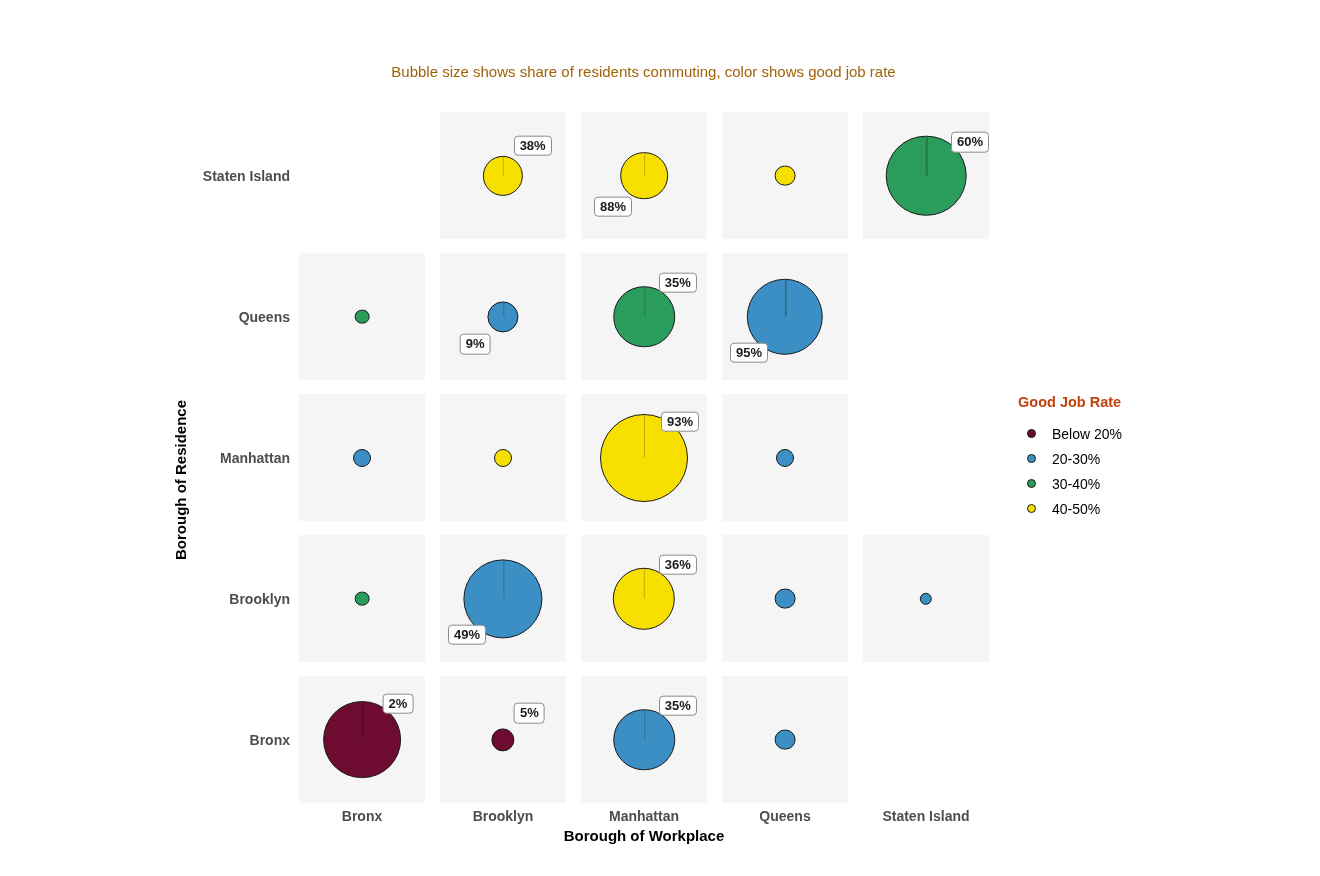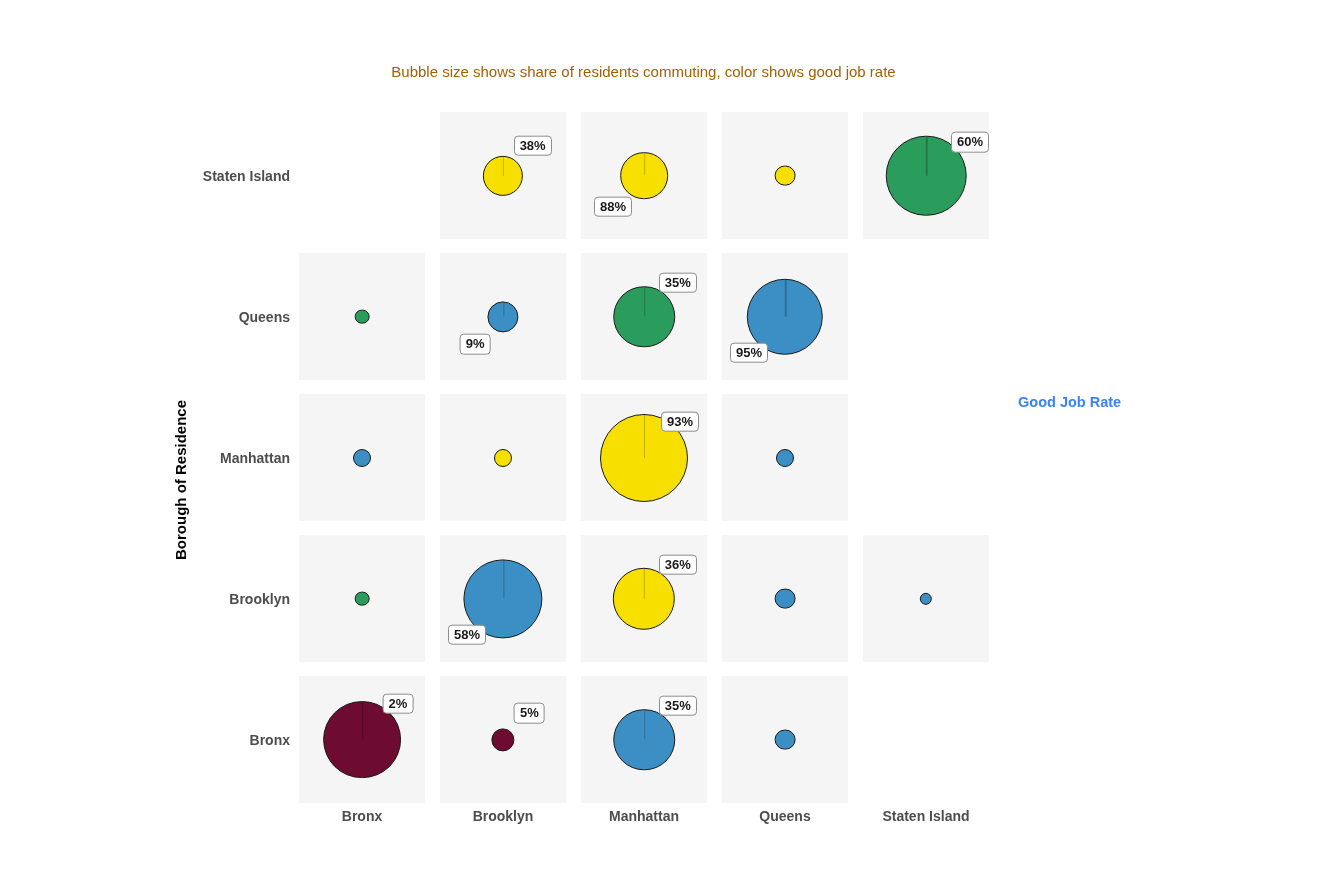--- a/index.html
+++ b/index.html
@@ -133,21 +133,21 @@
   }
   
   .legend {
     position: absolute;
     left: 1018px;
     top: 394px;
   }
   .legend-title {
     font-size: 14.5px;
     font-weight: bold;
-    color: #3b82f6;
+    color: #c2410c;
     margin-bottom: 11px;
   }
   .legend-row {
     display: flex;
     align-items: center;
     height: 25px;
   }
   .legend-key {
     width: 26px;
     display: flex;
@@ -171,20 +171,21 @@
 <body>
 
 <div id="root">
 
   <div class="chart-subtitle">Bubble size shows share of residents commuting, color shows good job rate</div>
 
   <div class="axis-title-y-wrap">
     <div class="axis-title-y-inner">Borough of Residence</div>
   </div>
 
+  <div class="axis-title-x">Borough of Workplace</div>
 
   <div id="ylabels">
       <div class="ylab-wrap" style="top: 175.5px;">
         <div class="ylab">Staten Island</div>
       </div>
       <div class="ylab-wrap" style="top: 316.5px;">
         <div class="ylab">Queens</div>
       </div>
       <div class="ylab-wrap" style="top: 457.5px;">
         <div class="ylab">Manhattan</div>
@@ -255,21 +256,21 @@
       <div class="bubble" title="Manhattan → Brooklyn" style="left: 503px; top: 457.5px; width: 18.0133px; height: 18.0133px; background: rgb(247, 224, 0);"></div>
       <div class="bubble" title="Manhattan → Manhattan" style="left: 644px; top: 457.5px; width: 88px; height: 88px; background: rgb(247, 224, 0);">
         <div class="bubble-slice"></div>
       </div>
       <div class="dlabel" style="left: 680px; top: 421.5px;">93%</div>
       <div class="bubble" title="Manhattan → Queens" style="left: 785px; top: 457.5px; width: 18.0133px; height: 18.0133px; background: rgb(59, 143, 196);"></div>
       <div class="bubble" title="Brooklyn → Bronx" style="left: 362px; top: 598.5px; width: 14.7078px; height: 14.7078px; background: rgb(42, 157, 92);"></div>
       <div class="bubble" title="Brooklyn → Brooklyn" style="left: 503px; top: 598.5px; width: 79.204px; height: 79.204px; background: rgb(59, 143, 196);">
         <div class="bubble-slice"></div>
       </div>
-      <div class="dlabel" style="left: 467px; top: 634.5px;">58%</div>
+      <div class="dlabel" style="left: 467px; top: 634.5px;">49%</div>
       <div class="bubble" title="Brooklyn → Manhattan" style="left: 644px; top: 598.5px; width: 62.4px; height: 62.4px; background: rgb(247, 224, 0);">
         <div class="bubble-slice"></div>
       </div>
       <div class="dlabel" style="left: 677.856px; top: 564.644px;">36%</div>
       <div class="bubble" title="Brooklyn → Queens" style="left: 785px; top: 598.5px; width: 20.8px; height: 20.8px; background: rgb(59, 143, 196);"></div>
       <div class="bubble" title="Brooklyn → Staten Island" style="left: 926px; top: 598.5px; width: 12.4px; height: 12.4px; background: rgb(59, 143, 196);"></div>
       <div class="bubble" title="Bronx → Bronx" style="left: 362px; top: 739.5px; width: 77.8265px; height: 77.8265px; background: rgb(110, 11, 48);">
         <div class="bubble-slice"></div>
       </div>
       <div class="dlabel" style="left: 398px; top: 703.5px;">2%</div>
@@ -277,15 +278,41 @@
       <div class="dlabel" style="left: 529.418px; top: 713.082px;">5%</div>
       <div class="bubble" title="Bronx → Manhattan" style="left: 644px; top: 739.5px; width: 61.5272px; height: 61.5272px; background: rgb(59, 143, 196);">
         <div class="bubble-slice"></div>
       </div>
       <div class="dlabel" style="left: 677.69px; top: 705.81px;">35%</div>
       <div class="bubble" title="Bronx → Queens" style="left: 785px; top: 739.5px; width: 20.8px; height: 20.8px; background: rgb(59, 143, 196);"></div>
     </div>
 
   <div class="legend">
     <div class="legend-title">Good Job Rate</div>
+    <div id="legend-items">
+        <div class="legend-row">
+          <div class="legend-key">
+            <div class="legend-dot" style="background: rgb(110, 11, 48);"></div>
+          </div>
+          <div class="legend-label">Below 20%</div>
+        </div>
+        <div class="legend-row">
+          <div class="legend-key">
+            <div class="legend-dot" style="background: rgb(59, 143, 196);"></div>
+          </div>
+          <div class="legend-label">20-30%</div>
+        </div>
+        <div class="legend-row">
+          <div class="legend-key">
+            <div class="legend-dot" style="background: rgb(42, 157, 92);"></div>
+          </div>
+          <div class="legend-label">30-40%</div>
+        </div>
+        <div class="legend-row">
+          <div class="legend-key">
+            <div class="legend-dot" style="background: rgb(247, 224, 0);"></div>
+          </div>
+          <div class="legend-label">40-50%</div>
+        </div>
+      </div>
   </div>
 
 </div>
 
 </body></html>

